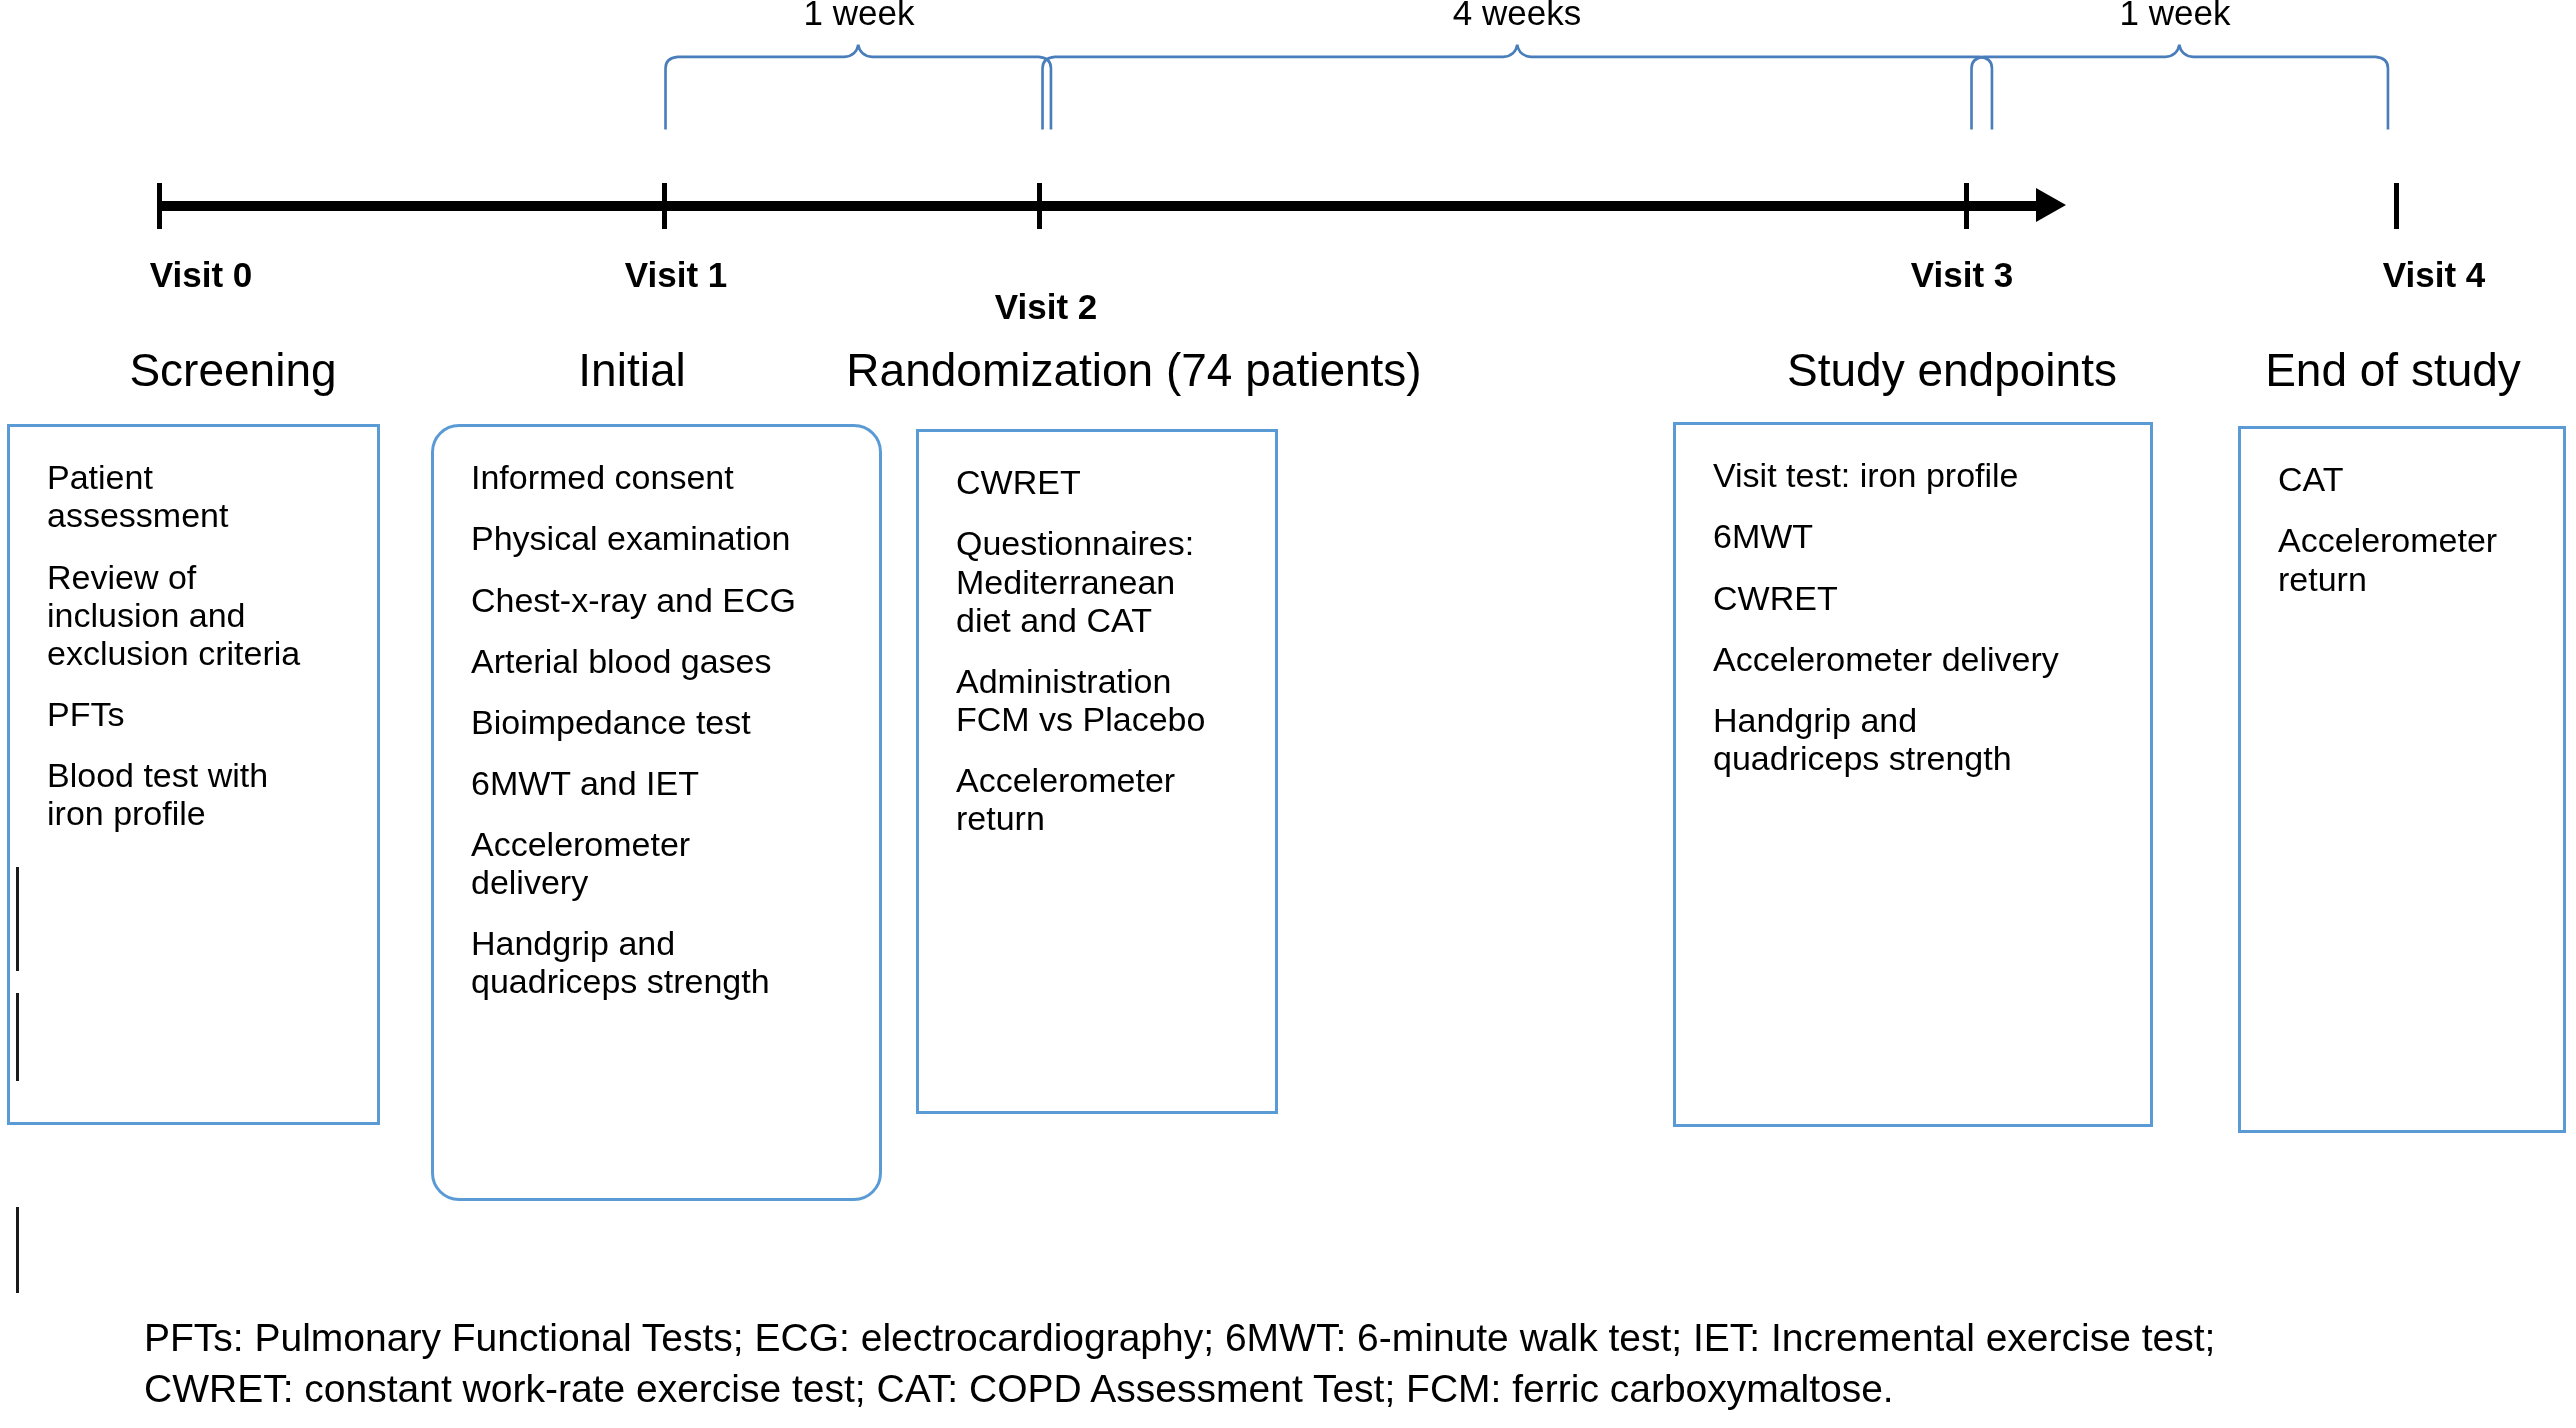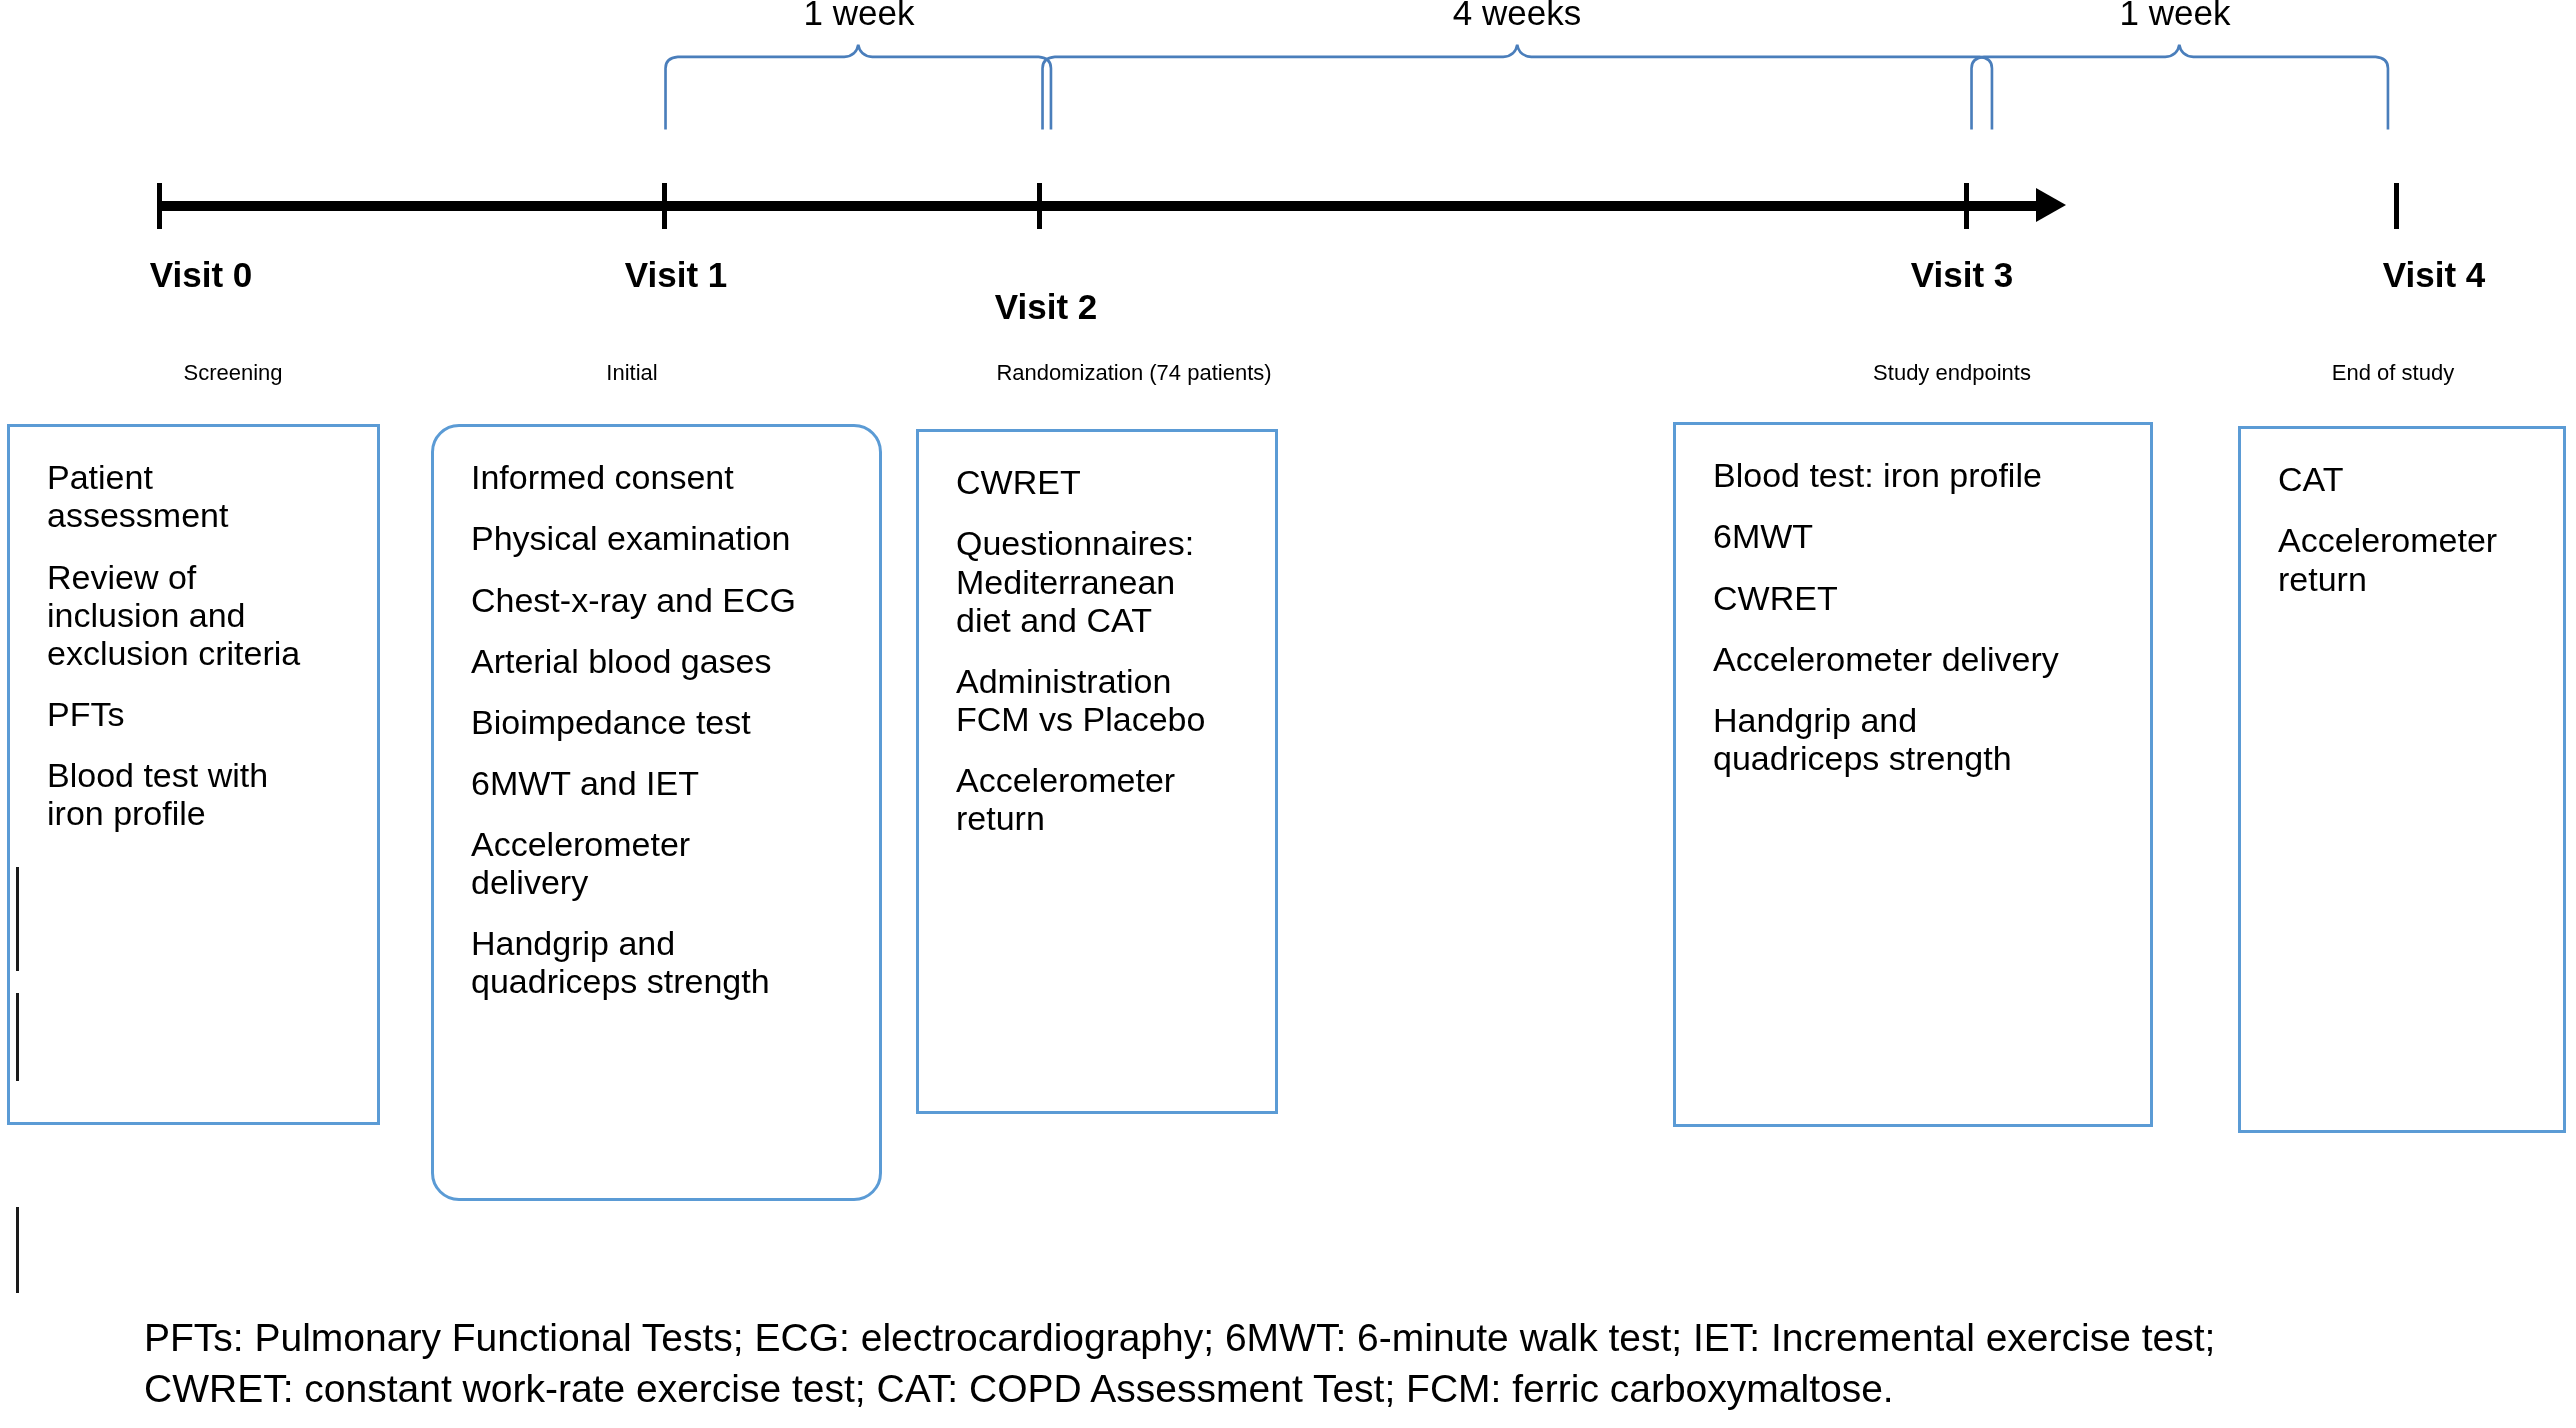--- a/index.html
+++ b/index.html
@@ -60,25 +60,24 @@
 
   .visit-label {
     position: absolute;
     font-size: 35px;
     font-weight: bold;
     white-space: nowrap;
     transform: translateX(-50%);
   }
   .visit-sub {
     position: absolute;
-    font-size: 22px;
+    font-size: 46px;
     font-weight: 400;
     white-space: nowrap;
     transform: translateX(-50%);
-    margin-top: 17px;
   }
 
   
   .card {
     position: absolute;
     border: 3.5px solid #5B9BD5;
     background: #ffffff;
     box-sizing: border-box;
   }
   .card-list {
@@ -187,21 +186,21 @@
 diet and CAT</li>
       <li>Administration
 FCM vs Placebo</li>
       <li>Accelerometer
 return</li>
     </ul>
   </div>
 
   <div class="card" style="left:1673px; top:422px; width:480px; height:705px;">
     <ul class="card-list">
-      <li>Blood test: iron profile</li>
+      <li>Visit test: iron profile</li>
       <li>6MWT</li>
       <li>CWRET</li>
       <li>Accelerometer delivery</li>
       <li>Handgrip and
 quadriceps strength</li>
     </ul>
   </div>
 
   <div class="card" style="left:2238px; top:426px; width:328px; height:707px;">
     <ul class="card-list">

